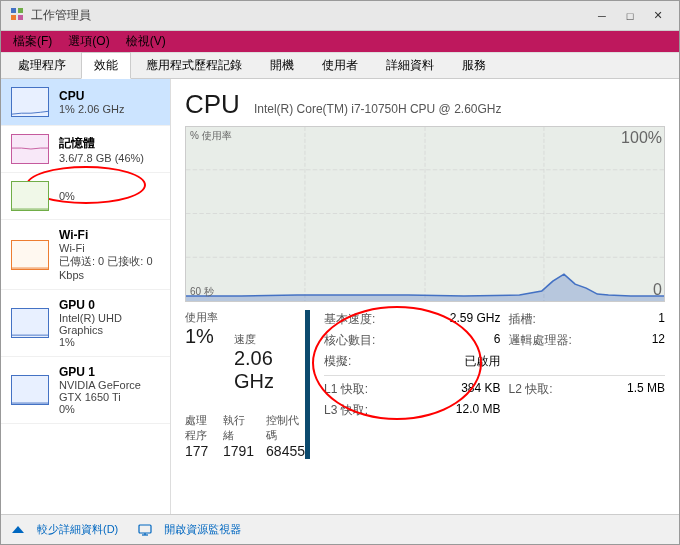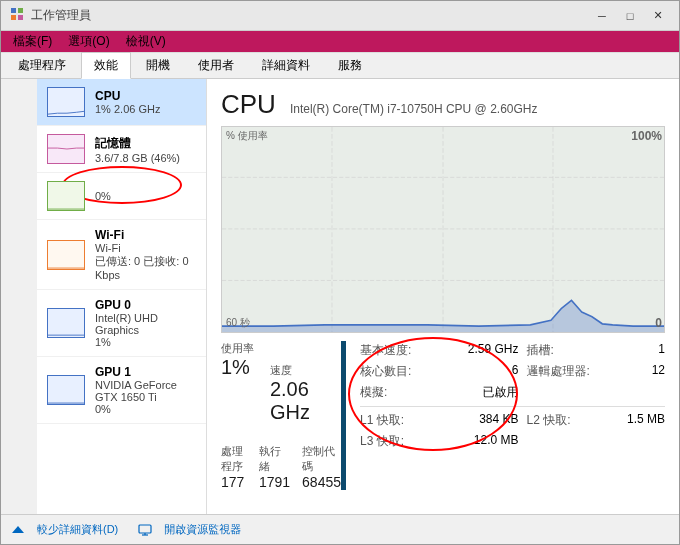--- a/index.html
+++ b/index.html
@@ -87,21 +87,20 @@
     .tab.active {
       background: #fff;
       border-color: #ccc;
       border-bottom: 1px solid #fff;
       margin-bottom: -1px;
     }
     .main-content {
       flex: 1;
       display: flex;
       overflow: hidden;
-      padding-left: 36px;
     }
     .sidebar {
       width: 170px;
       background: #fff;
       border-right: 1px solid #ddd;
       overflow-y: auto;
     }
     .sidebar-item {
       padding: 8px 10px;
       cursor: pointer;
@@ -148,30 +147,29 @@
       font-size: 26px;
       font-weight: 300;
       color: #1a1a1a;
     }
     .detail-subtitle {
       font-size: 12px;
       color: #555;
     }
     .chart-area {
       position: relative;
-      height: 207px;
+      height: 176px;
       border: 1px solid #ccc;
       background: #5eead4;
       margin-bottom: 8px;
     }
     .chart-y-label {
       position: absolute;
-      font-size: 12px;
+      font-size: 16px;
       color: #666;
-      font-weight: bold;
     }
     .chart-y-top { top: 2px; right: 2px; }
     .chart-y-bottom { bottom: 2px; right: 2px; }
     .chart-x-label {
       position: absolute;
       font-size: 10px;
       color: #666;
     }
     .chart-x-left { bottom: 2px; left: 4px; }
     .chart-usage-label {
@@ -273,20 +271,21 @@
 
   <div class="menu-bar">
     <span class="menu-item">檔案(F)</span>
     <span class="menu-item">選項(O)</span>
     <span class="menu-item">檢視(V)</span>
   </div>
 
   <div class="tabs-bar">
     <div class="tab">處理程序</div>
     <div class="tab active">效能</div>
+    <div class="tab">應用程式歷程記錄</div>
     <div class="tab">開機</div>
     <div class="tab">使用者</div>
     <div class="tab">詳細資料</div>
     <div class="tab">服務</div>
   </div>
 
   <div class="main-content">
 
     <div class="sidebar" style="position:relative;">
 

